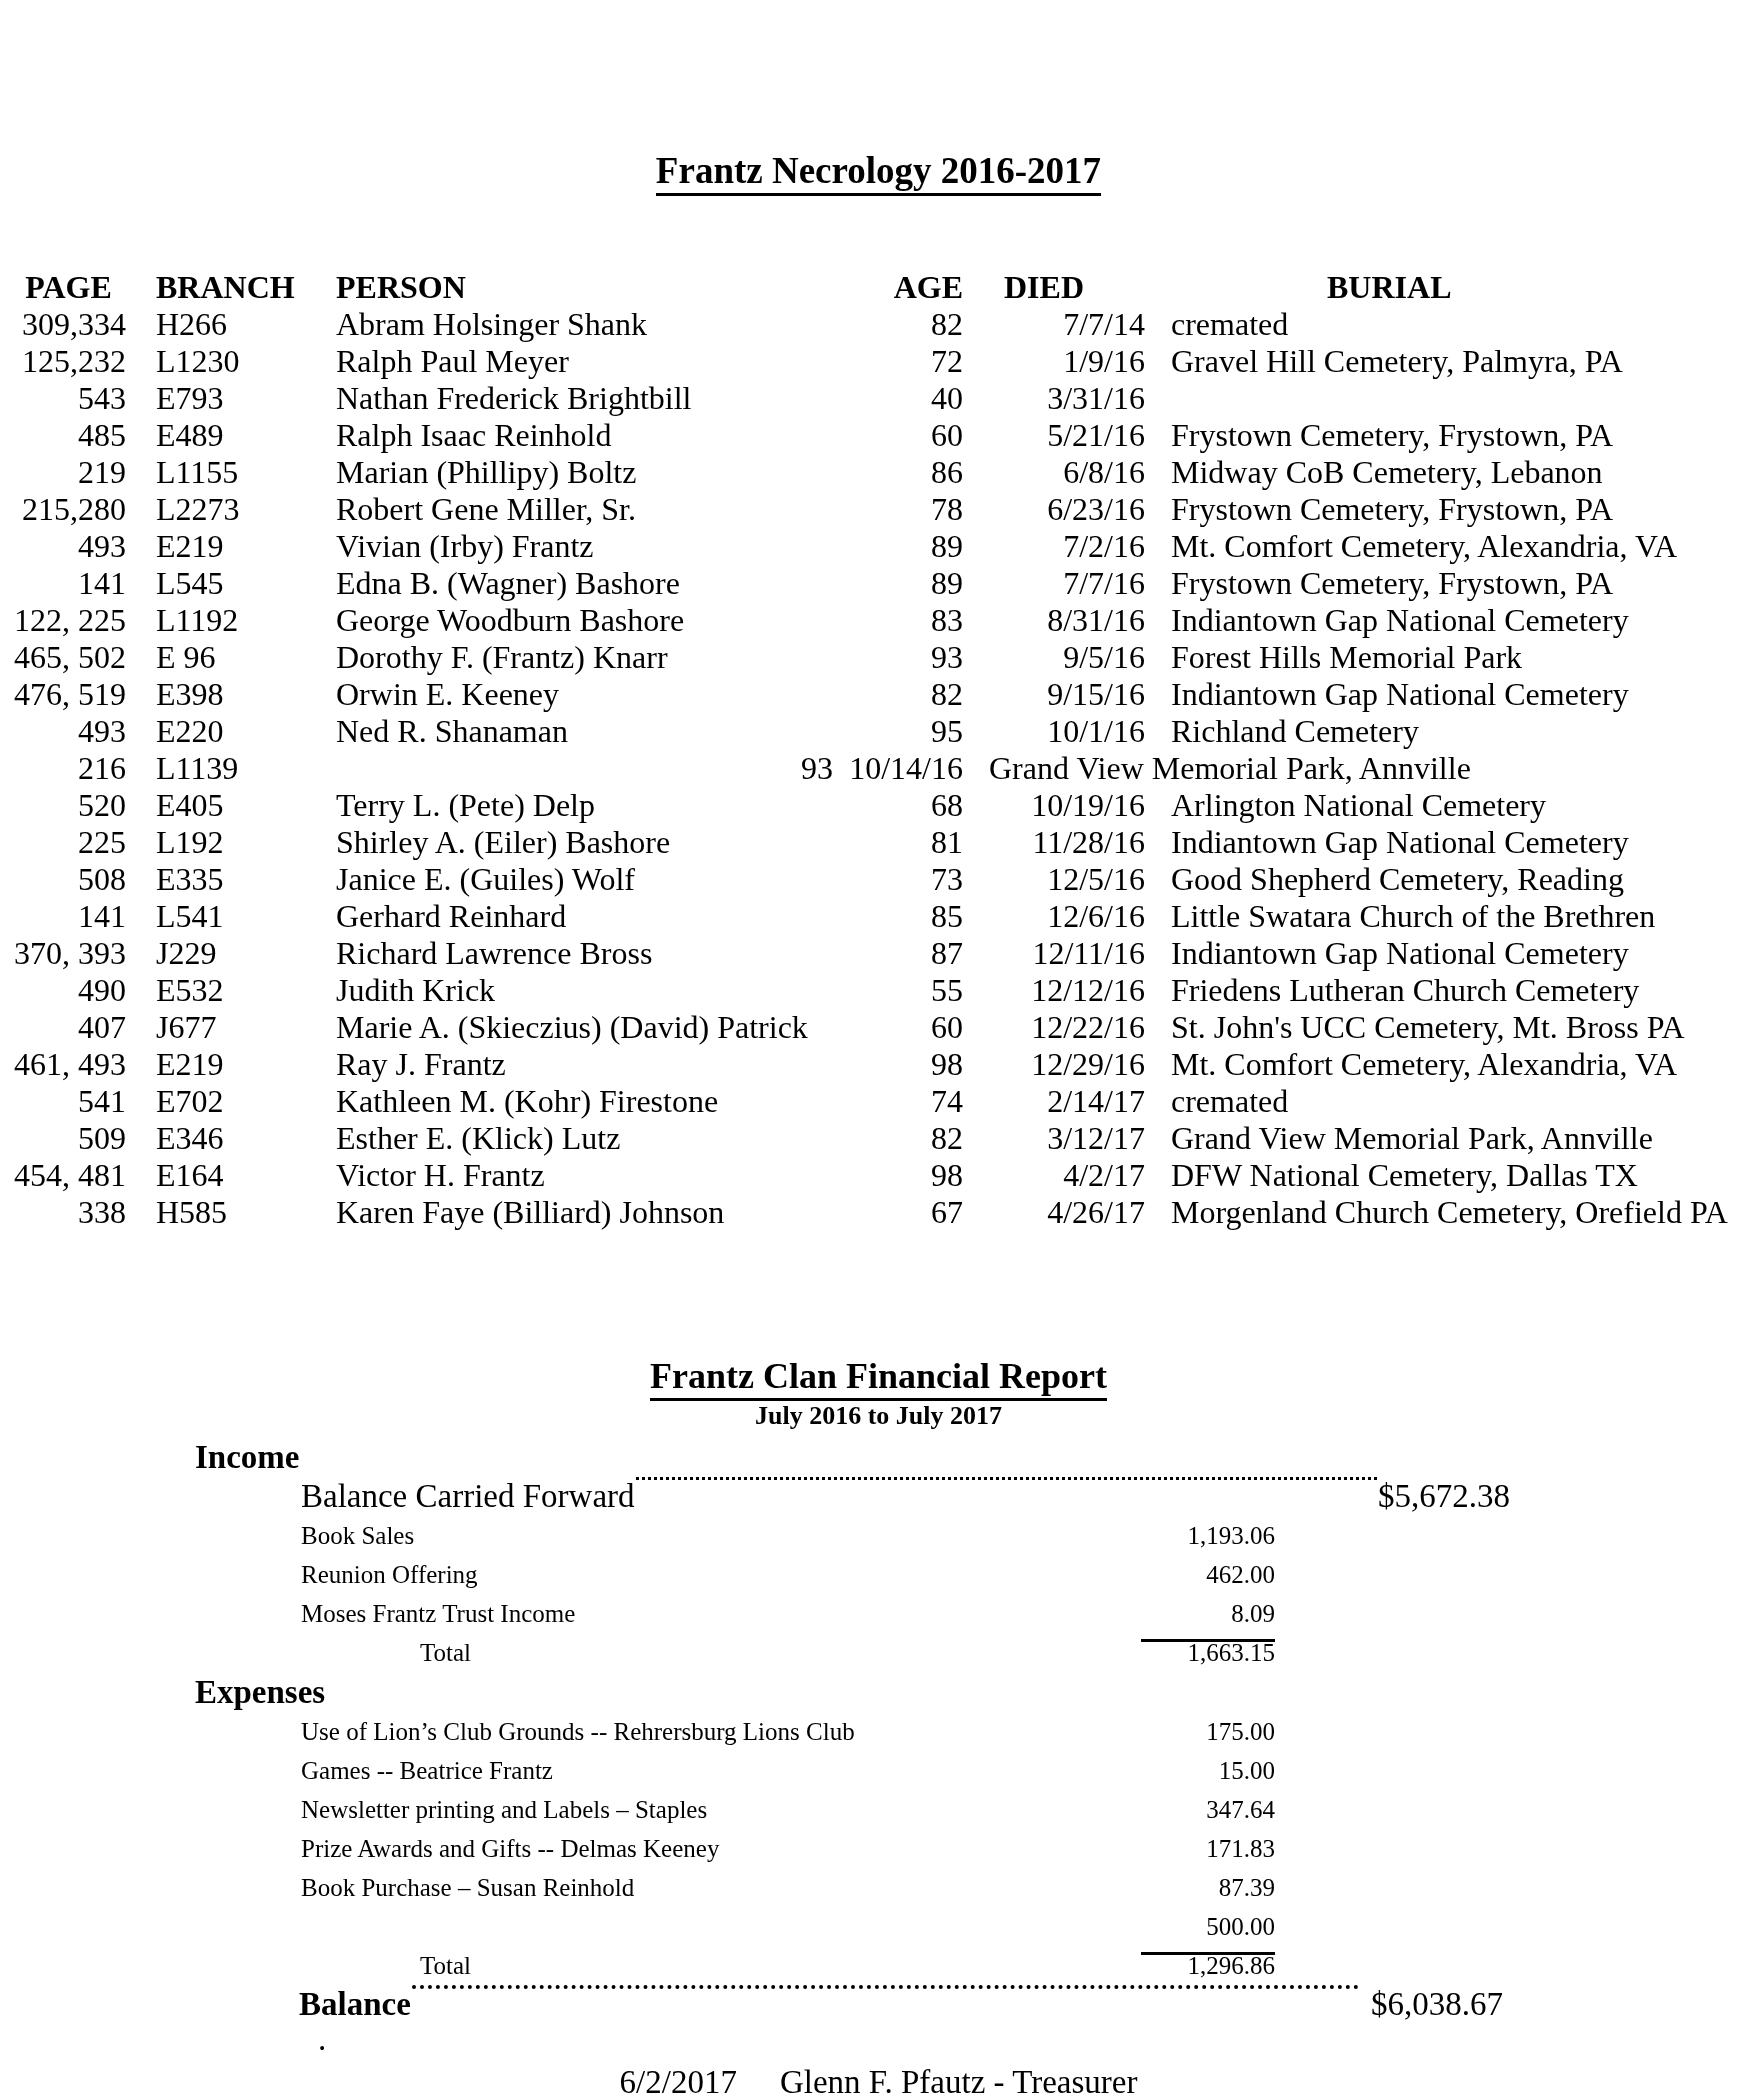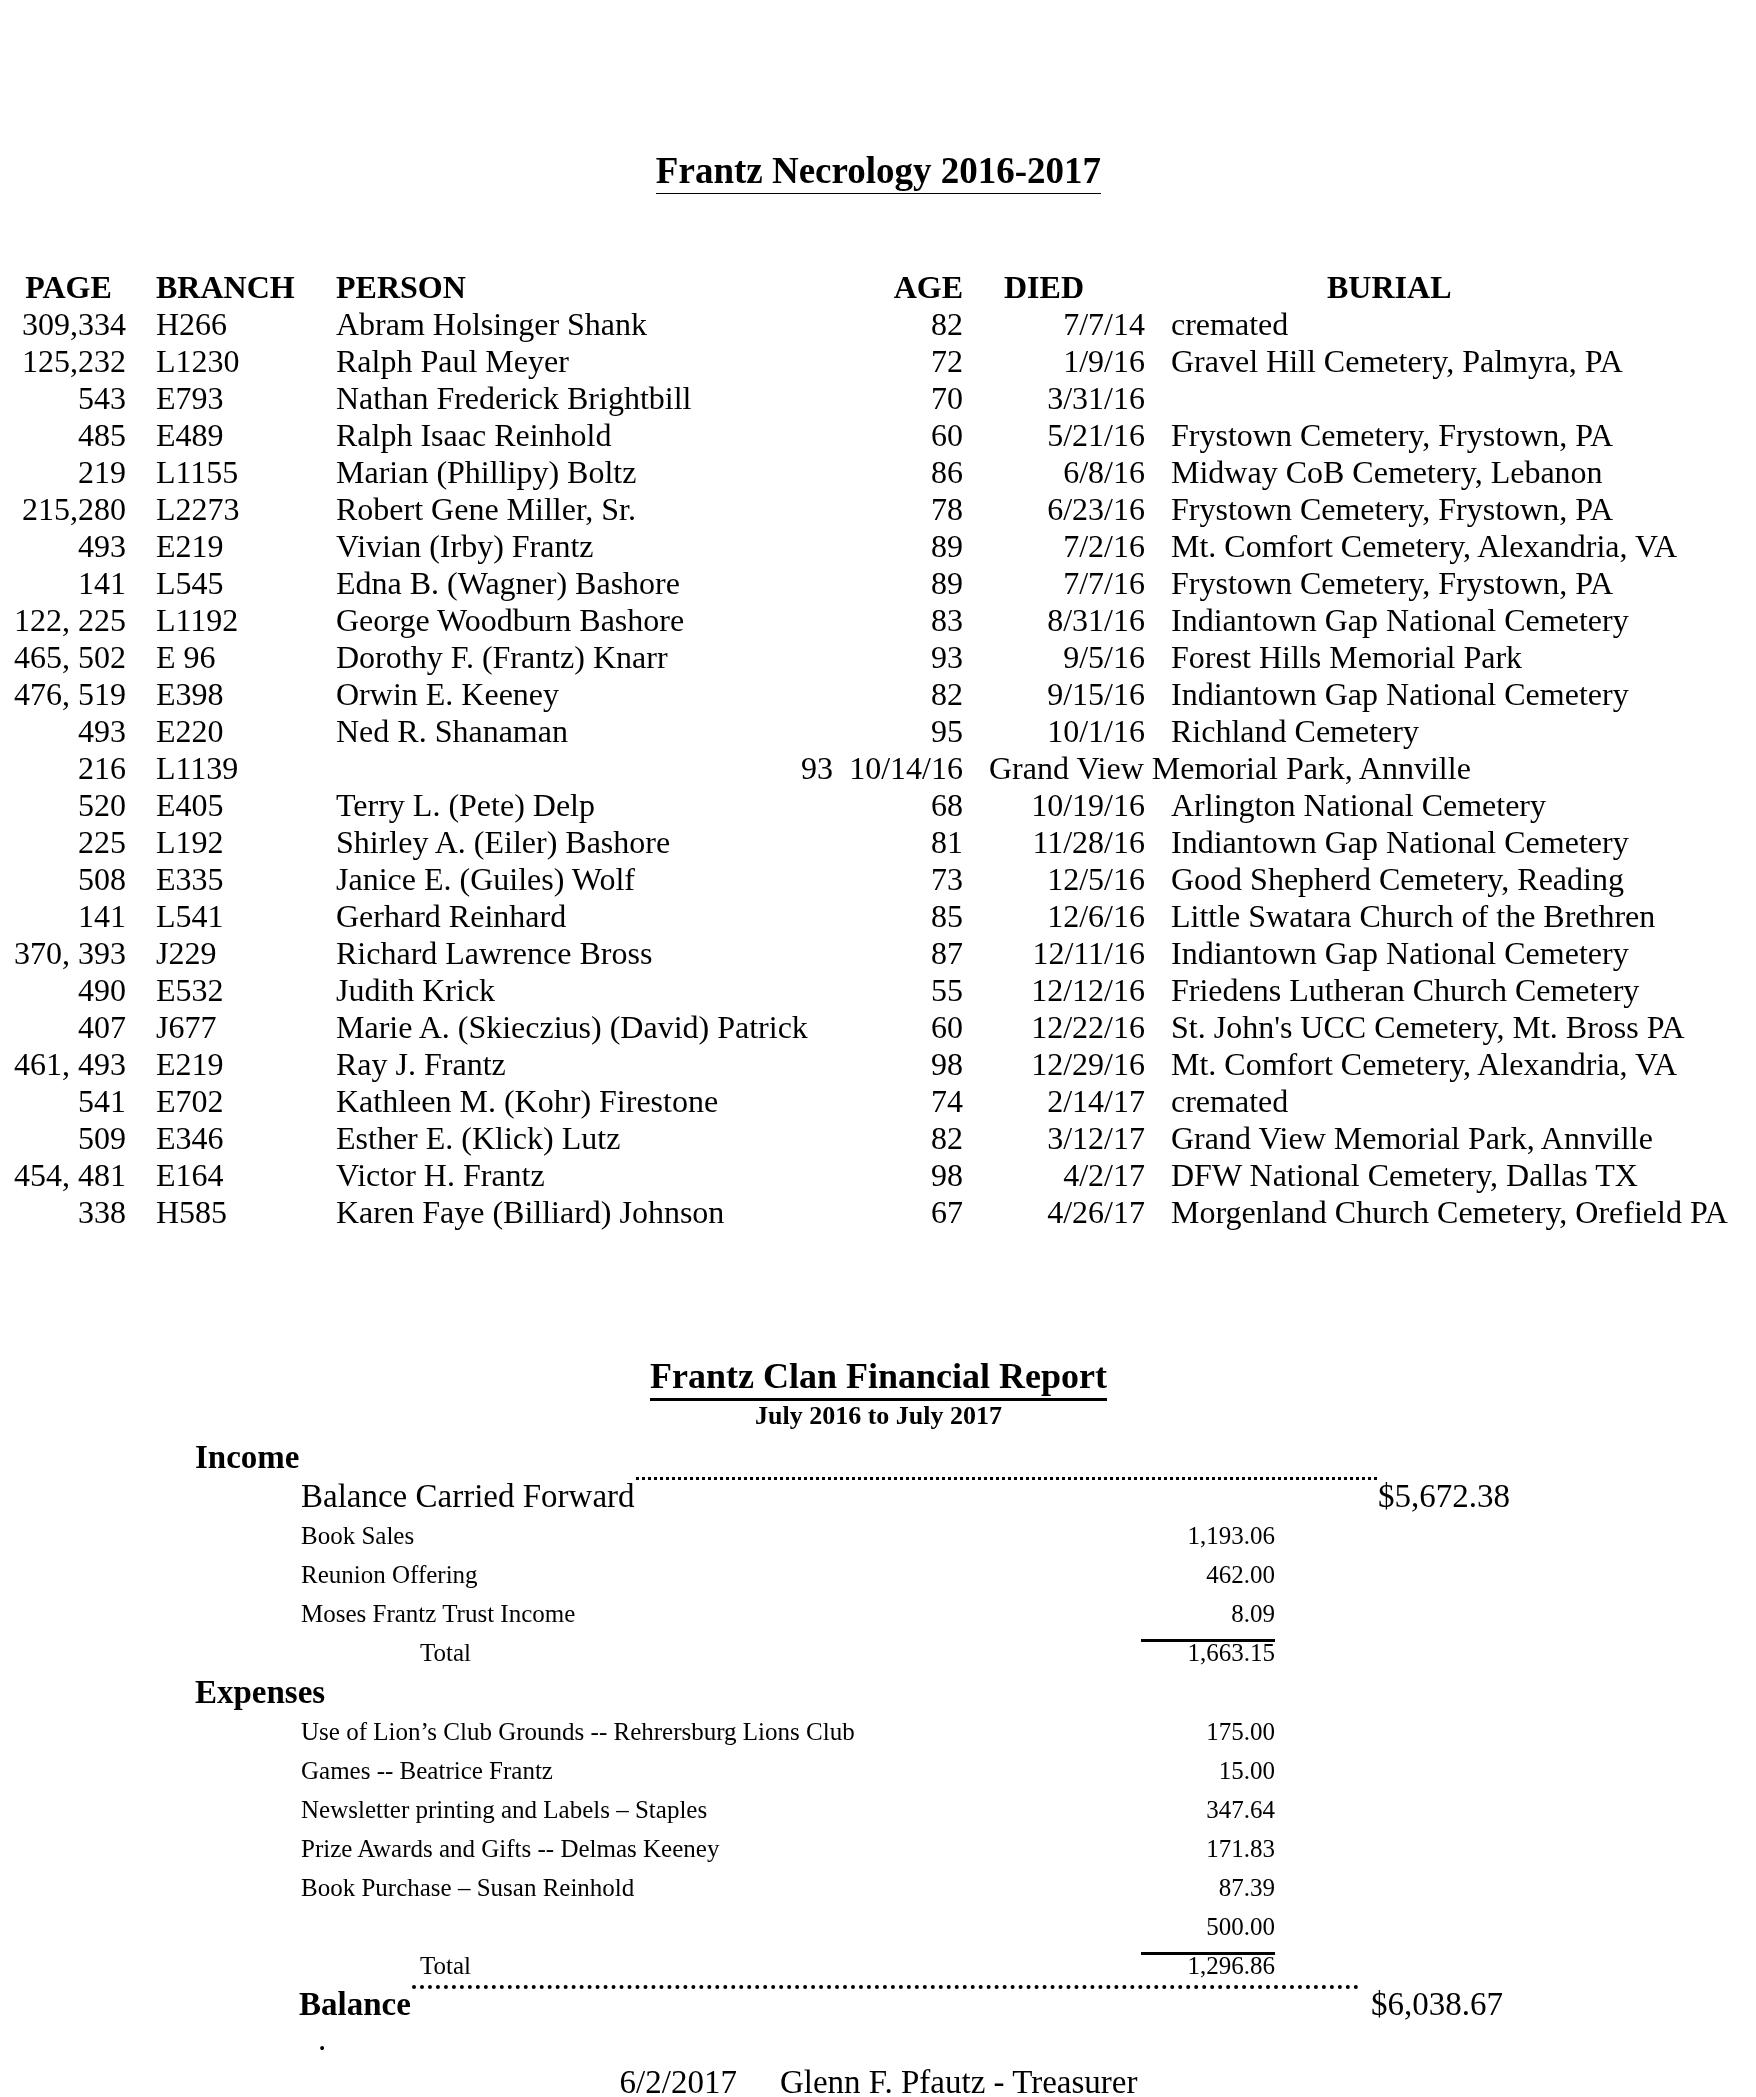--- a/index.html
+++ b/index.html
@@ -18,21 +18,21 @@
 
   
   .nec-title-wrap {
     margin-top: 149px;
     text-align: center;
     font-size: 37px;
     font-weight: bold;
     line-height: 43px;
   }
   .nec-title-wrap .underlined {
-    border-bottom: 1px solid #000000;
+    border-bottom: 3px solid #000000;
     padding-bottom: 2.2px;
   }
 
   
   .nec-table {
     margin: 77px 11px 0 11px;
   }
   .nec-row {
     display: grid;
     grid-template-columns: 115px 210px 497px 130px 182px auto;
@@ -167,21 +167,21 @@
         <div class="c-branch">L1230</div>
         <div class="c-person">Ralph Paul Meyer</div>
         <div class="c-age">72</div>
         <div class="c-died">1/9/16</div>
         <div class="c-burial">Gravel Hill Cemetery, Palmyra, PA</div>
       </div>
       <div class="nec-row">
         <div class="c-page">543</div>
         <div class="c-branch">E793</div>
         <div class="c-person">Nathan Frederick Brightbill</div>
-        <div class="c-age">70</div>
+        <div class="c-age">40</div>
         <div class="c-died">3/31/16</div>
         <div class="c-burial"></div>
       </div>
       <div class="nec-row">
         <div class="c-page">485</div>
         <div class="c-branch">E489</div>
         <div class="c-person">Ralph Isaac Reinhold</div>
         <div class="c-age">60</div>
         <div class="c-died">5/21/16</div>
         <div class="c-burial">Frystown Cemetery, Frystown, PA</div>

